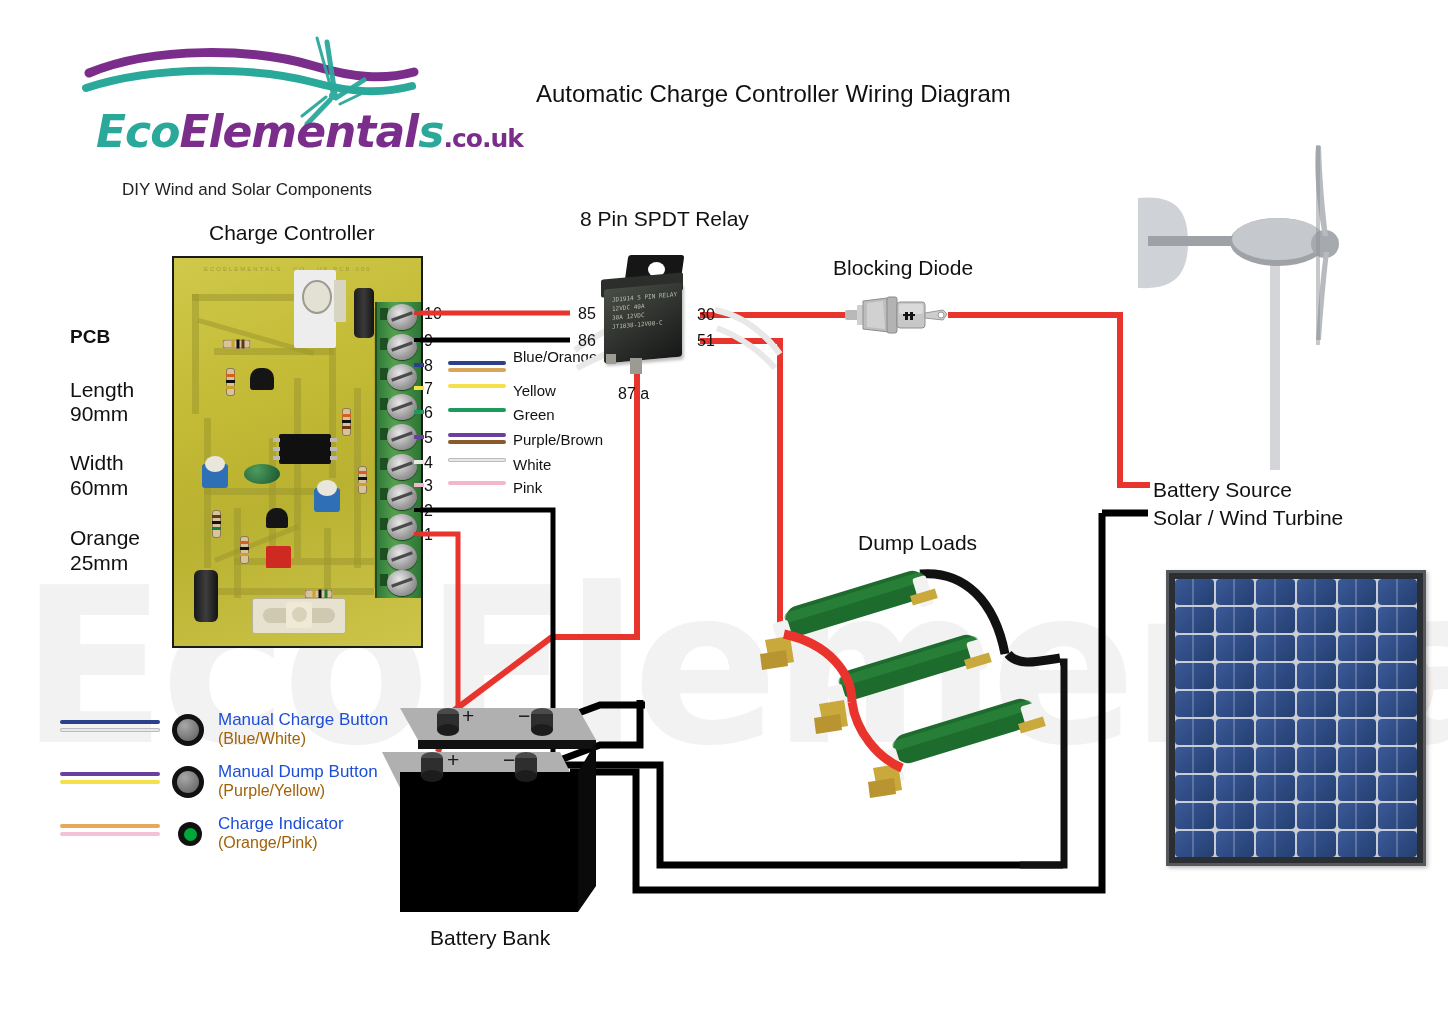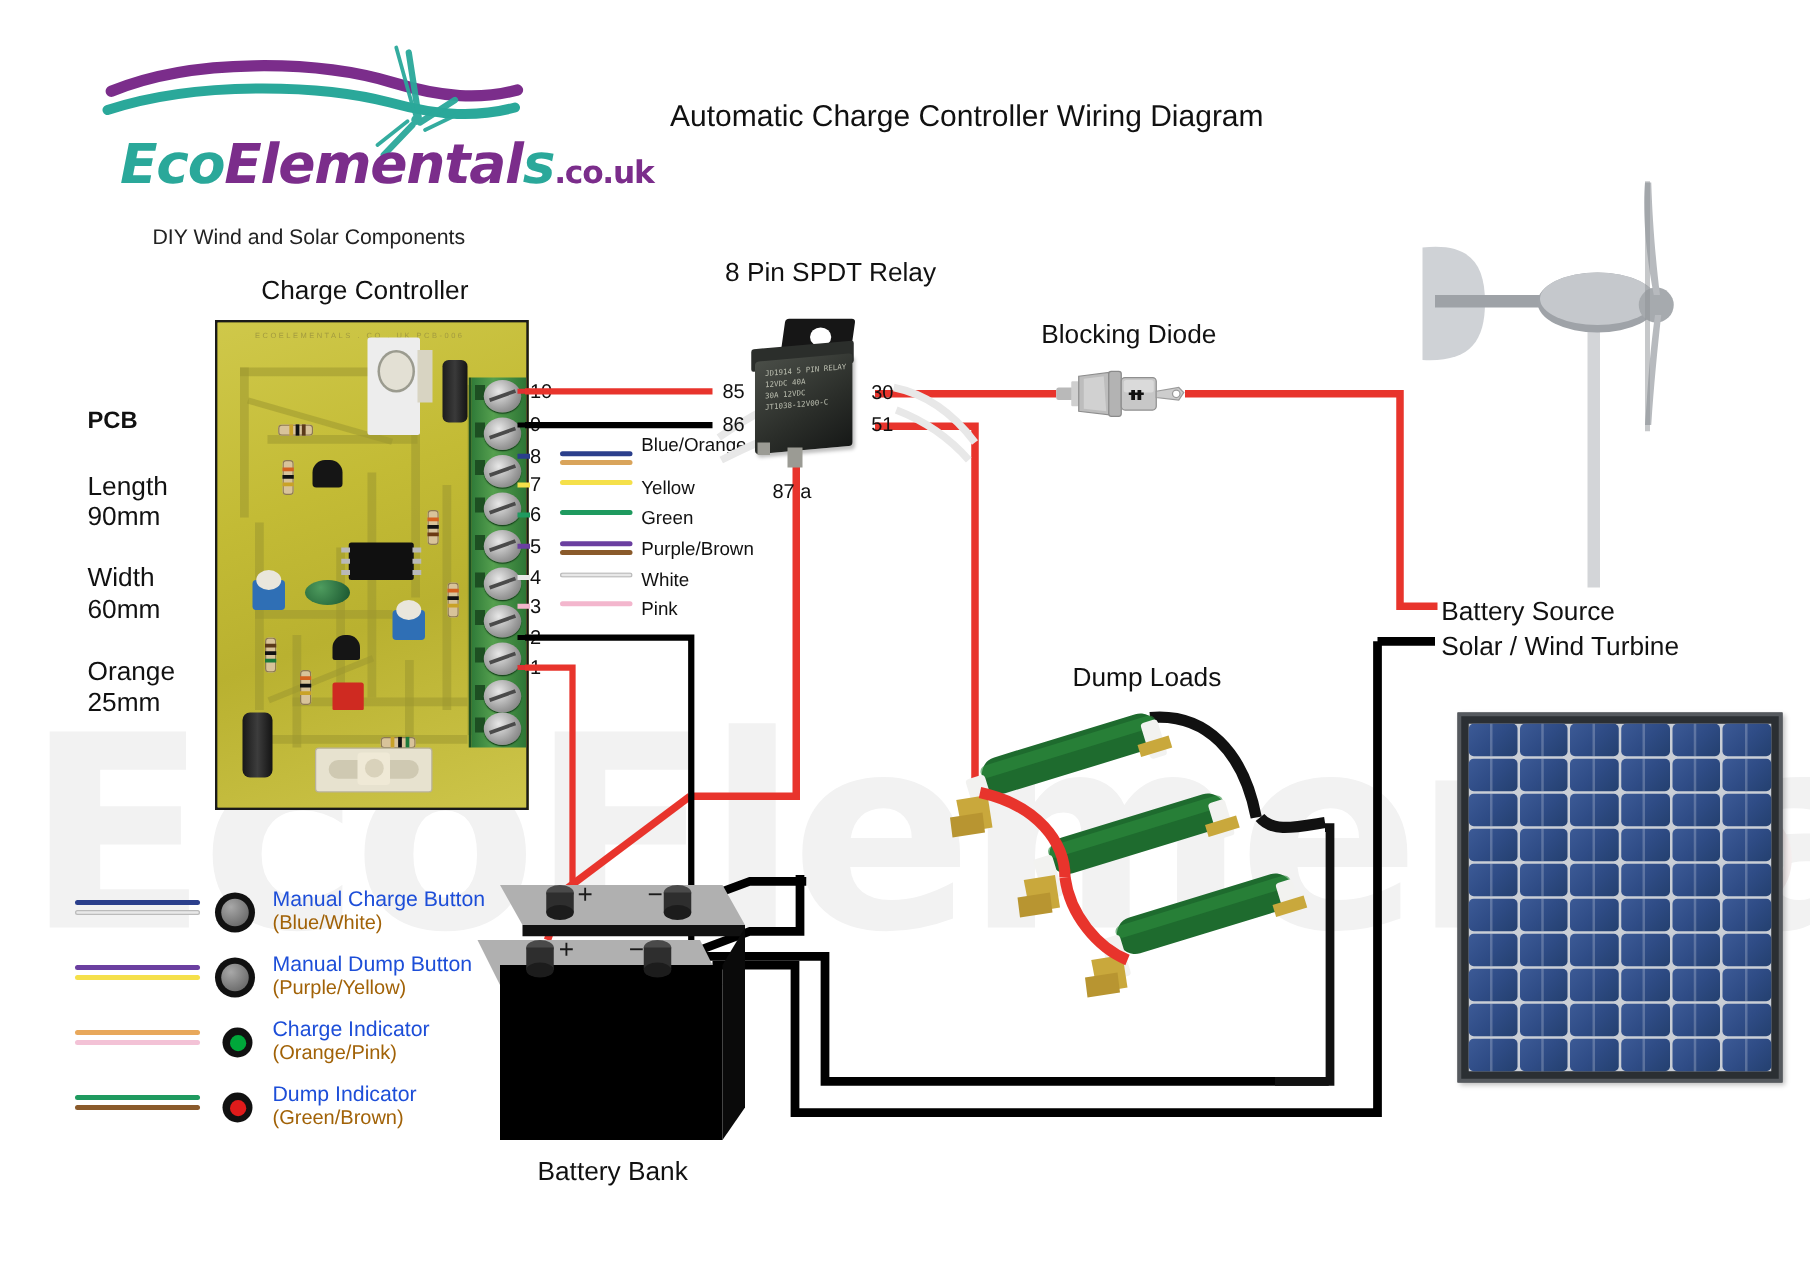--- a/index.html
+++ b/index.html
@@ -579,28 +579,15 @@
           <i style="background: rgb(243, 194, 214);"></i>
         </div>
         <div class="leg-led">
           <b style="background: rgb(0, 168, 58);"></b>
         </div>
         <div class="leg-txt">
           <div class="leg-t1">Charge Indicator</div>
           <div class="leg-t2">(Orange/Pink)</div>
         </div>
       </div>
-      <div class="leg-row">
-        <div class="leg-wires">
-          <i style="background: rgb(31, 154, 95);"></i>
-          <i style="background: rgb(138, 90, 43);"></i>
-        </div>
-        <div class="leg-led">
-          <b style="background: rgb(224, 27, 27);"></b>
-        </div>
-        <div class="leg-txt">
-          <div class="leg-t1">Dump Indicator</div>
-          <div class="leg-t2">(Green/Brown)</div>
-        </div>
-      </div>
     </div>
 
 </div>
 
 </body></html>

